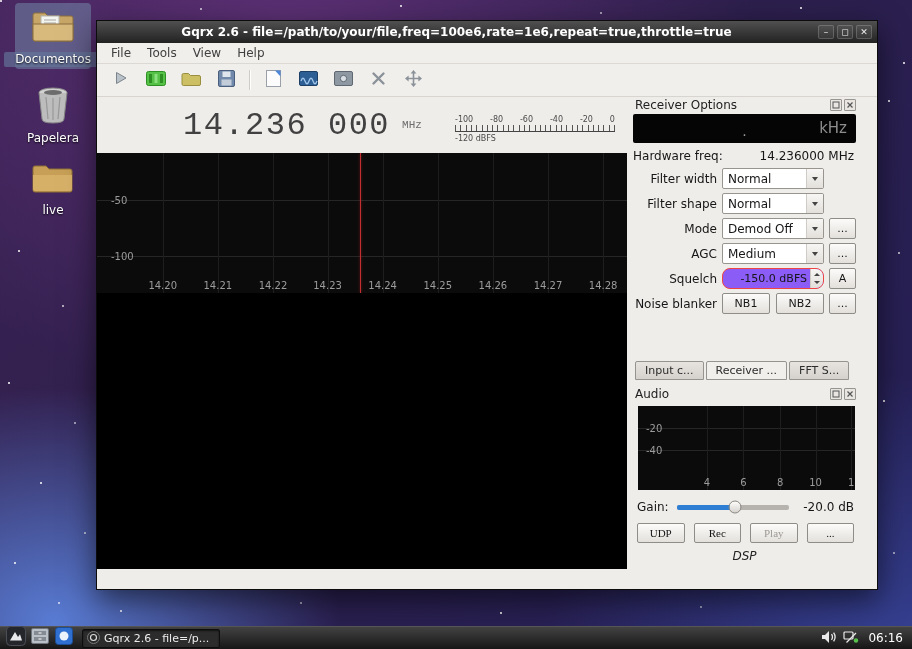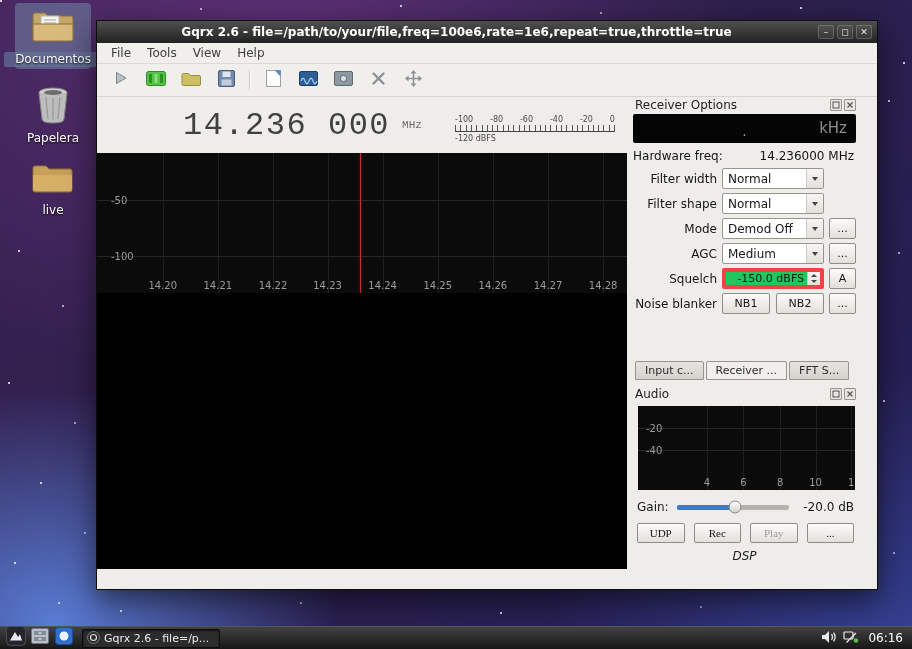--- a/index.html
+++ b/index.html
@@ -88,21 +88,21 @@
   .opt { display:grid; grid-template-columns:84px 102px 27px; gap:0 5px; align-items:center; margin-top:4px; height:21px; }
   .opt .lbl { text-align:right; font-size:12px; color:#161616; }
   .combo { height:21px; background:#fff; border:1px solid #98958f; border-radius:2px; display:flex; align-items:center; overflow:hidden; }
   .combo .cv { font-size:12px; color:#161616; padding-left:5px; flex:1; white-space:nowrap; }
   .combo .arrbox { width:17px; height:100%; display:flex; align-items:center; justify-content:center;
      border-left:1px solid #cfccc7; background:linear-gradient(#f7f6f4,#e3e0db); }
   .caret-d { width:0; height:0; border-left:3.5px solid transparent; border-right:3.5px solid transparent; border-top:4px solid #444; }
   .caret-u { width:0; height:0; border-left:3px solid transparent; border-right:3px solid transparent; border-bottom:3.5px solid #444; }
   .caret-dd { width:0; height:0; border-left:3px solid transparent; border-right:3px solid transparent; border-top:3.5px solid #444; }
 
-  .spin { height:21px; background:#22c55e; border:4px solid #ef4444; border-radius:2px; display:flex; align-items:center; overflow:hidden; }
+  .spin { height:21px; background:#8b5cf6; border:1px solid #ef4444; border-radius:8px; display:flex; align-items:center; overflow:hidden; }
   .spin .sv { flex:1; font-size:11px; color:#161616; text-align:right; padding-right:3px; white-space:nowrap; }
   .spin .sarr { width:13px; height:100%; display:flex; flex-direction:column; align-items:center; justify-content:space-evenly;
      border-left:1px solid #cfccc7; background:linear-gradient(#f7f6f4,#e3e0db); }
 
   .btn { background:linear-gradient(#fcfbfa,#e3e0db); border:1px solid #8f8d88; border-radius:2px;
      font-size:11px; color:#161616; display:flex; align-items:center; justify-content:center; }
   .btn-more { height:21px; }
   .nbwrap { display:flex; gap:6px; }
   .nbwrap .btn { flex:1; height:21px; }
 

